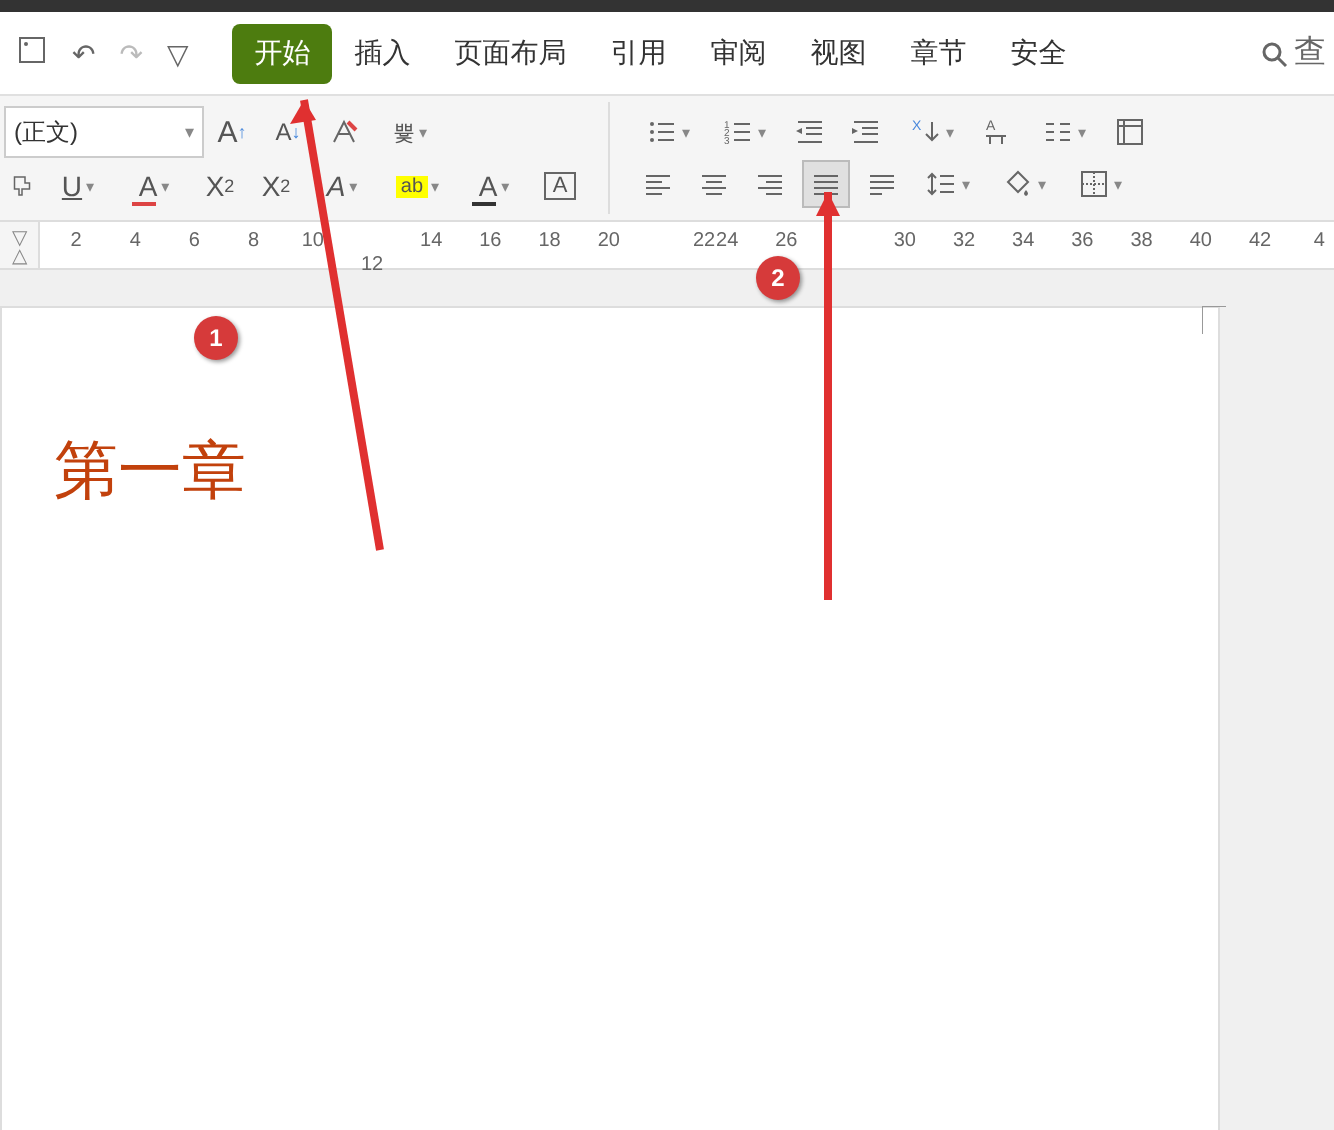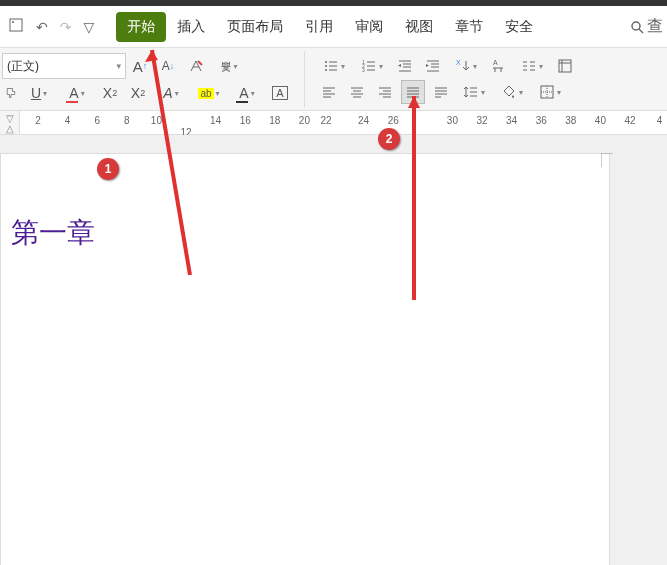--- a/index.html
+++ b/index.html
@@ -10,39 +10,39 @@
 .dark-right { position: absolute; right: 0; top: 0; width: 143px; height: 6px; background: #333; }
 
 .menu-bar { height: 42px; border-bottom: 1px solid #e0e0e0; display: flex; align-items: center; padding-left: 2px; background: #fff; }
 .qa-icon, .undo-icon, .redo-icon, .dd-icon, .search-icon { color: #666; font-size: 14px; padding: 0 6px; cursor: pointer; }
 .redo-icon { color: #bbb; }
 .menu-tab { padding: 6px 11px; font-size: 14px; color: #333; cursor: pointer; }
 .menu-tab.active { background: #4d7c0f; color: #fff; border-radius: 4px; margin-left: 16px; }
 .search-area { margin-left: auto; display: flex; align-items: center; padding-right: 4px; color: #666; }
 .font-sel { height: 26px; border: 1px solid #ccc; background: #fff; font-size: 12px; padding: 0 18px 0 4px; position: relative; color: #333; display: inline-flex; align-items: center; }
 .font-sel::after { content: "▾"; position: absolute; right: 4px; font-size: 9px; color: #888; }
-.font-name { width: 124px; }
+.font-name { width: 100px; }
 .font-size { width: 58px; }
 .tb-btn { width: 24px; height: 24px; display: inline-flex; align-items: center; justify-content: center; color: #555; font-size: 14px; cursor: pointer; margin: 0 2px; position: relative; }
 .tb-btn.dd::after { content: "▾"; font-size: 8px; color: #888; margin-left: 2px; }
 .tb-btn.wide { width: 34px; }
 .tb-btn.active { background: #e0e0e0; border: 1px solid #bbb; }
 
 .toolbar-wrap { display: flex; align-items: center; background: #f5f5f5; border-bottom: 1px solid #ddd; padding: 3px 0; }
 .col { display: flex; flex-direction: column; gap: 2px; }
 .rowf { display: flex; align-items: center; }
 
 .ruler-area { height: 24px; background: #fff; border-bottom: 1px solid #ddd; position: relative; display: flex; }
 .ruler-left { width: 20px; background: #f5f5f5; border-right: 1px solid #ddd; position: relative; }
 .ruler { flex: 1; position: relative; font-size: 10px; color: #666; background: #fff; }
 .ruler-num { position: absolute; top: 4px; font-size: 10px; transform: translateX(-50%); }
 
 .doc-area { position: relative; background: #f0f0f0; height: 460px; }
 .page { position: absolute; left: 0px; top: 18px; width: 610px; height: 440px; background: #fff; border: 1px solid #ddd; }
-.doc-text { position: absolute; left: 10px; top: 60px; font-size: 28px; font-family: SimSun, serif; color: #4c1d95; }
+.doc-text { position: absolute; left: 26px; top: 60px; font-size: 32px; font-family: SimSun, serif; color: #c2410c; }
 
 .arrow-svg { position: absolute; pointer-events: none; }
 .badge { position: absolute; width: 22px; height: 22px; border-radius: 50%; background: #d63a3a; color: #fff; font-size: 12px; display: flex; align-items: center; justify-content: center; font-weight: bold; box-shadow: 1px 1px 2px rgba(0,0,0,0.4); }
 
 svg.icon { width: 16px; height: 16px; }
 .sup2 { font-size: 9px; vertical-align: super; }
 .sub2 { font-size: 9px; vertical-align: sub; }
 </style>
 </head>
 <body>
@@ -280,21 +280,21 @@
       <span class="ruler-num" style="left: 18px;">2</span>
       <span class="ruler-num" style="left: 47.6px;">4</span>
       <span class="ruler-num" style="left: 77.2px;">6</span>
       <span class="ruler-num" style="left: 106.8px;">8</span>
       <span class="ruler-num" style="left: 136.4px; text-align: center;">10</span>
       <span class="ruler-num" style="left: 166px; margin-top: 12px;">12</span>
       <span class="ruler-num" style="left: 195.6px;">14</span>
       <span class="ruler-num" style="left: 225.2px;">16</span>
       <span class="ruler-num" style="left: 254.8px;">18</span>
       <span class="ruler-num" style="left: 284.4px;">20</span>
-      <span class="ruler-num" style="left: 306px; text-align: right;">22</span>
+      <span class="ruler-num" style="left: 332px; text-align: right;">22</span>
       <span class="ruler-num" style="left: 343.6px;">24</span>
       <span class="ruler-num" style="left: 373.2px;">26</span>
       <span class="ruler-num" style="left: 402.8px; margin-top: 23px;">28</span>
       <span class="ruler-num" style="left: 432.4px;">30</span>
       <span class="ruler-num" style="left: 462px;">32</span>
       <span class="ruler-num" style="left: 491.6px;">34</span>
       <span class="ruler-num" style="left: 521.2px;">36</span>
       <span class="ruler-num" style="left: 550.8px;">38</span>
       <span class="ruler-num" style="left: 580.4px;">40</span>
       <span class="ruler-num" style="left: 610px;">42</span>

